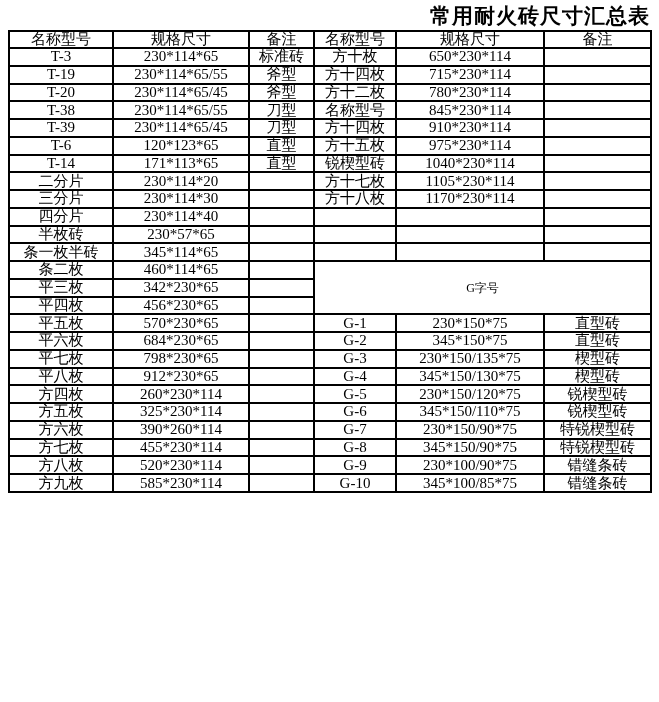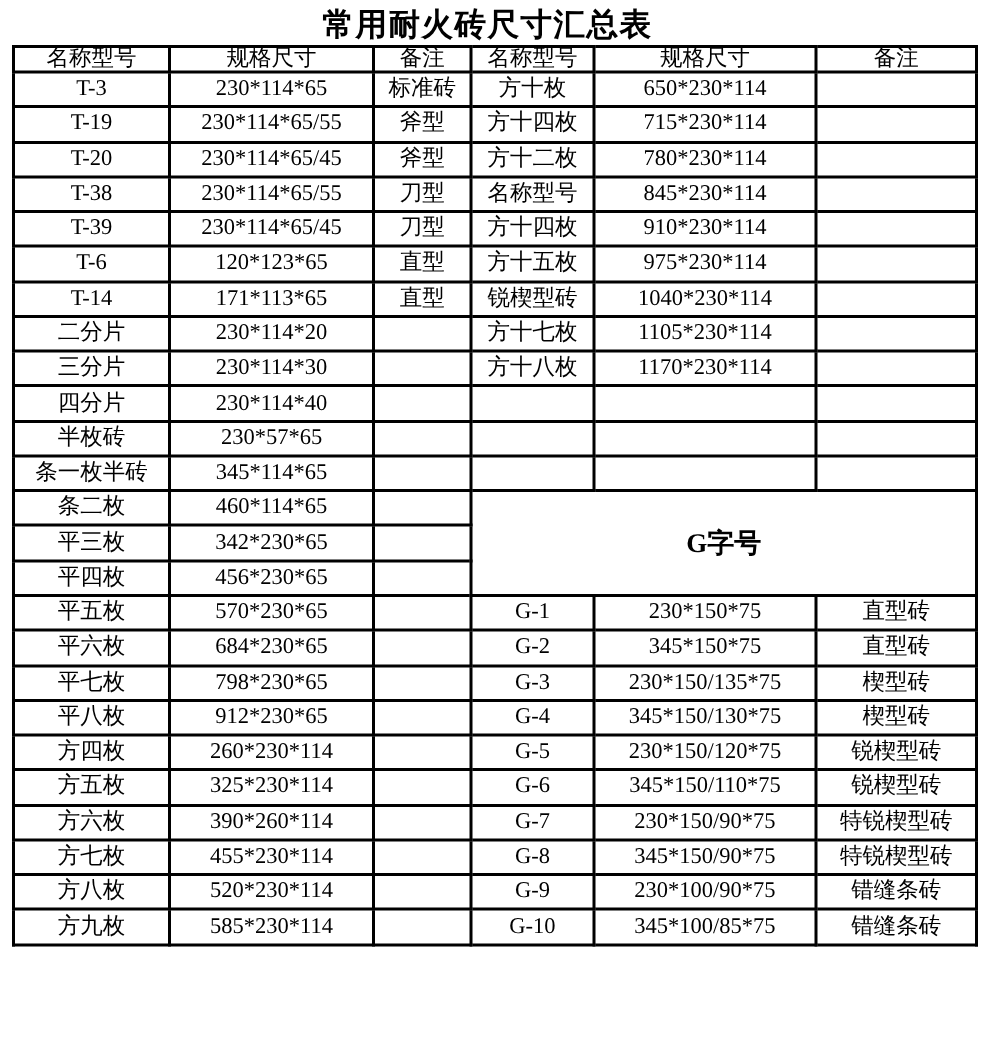--- a/index.html
+++ b/index.html
@@ -10,50 +10,50 @@
     position: relative;
     overflow: hidden;
     font-family: "Liberation Serif", "DejaVu Serif", serif;
     color: #000000;
   }
   .page-title {
     position: absolute;
     top: 3px;
     left: 0;
     width: 650px;
-    text-align: center;
+    text-align: right;
     font-size: 21px;
     font-weight: bold;
     letter-spacing: 1px;
     line-height: 26px;
   }
   table.brick-table {
     position: absolute;
     top: 30px;
     left: 8px;
     width: 642px;
-    height: 601px;
+    height: 463px;
     border-collapse: collapse;
     table-layout: fixed;
   }
   table.brick-table th,
   table.brick-table td {
     border: 2px solid #000000;
     text-align: center;
     vertical-align: middle;
     font-size: 15px;
     font-weight: normal;
     white-space: nowrap;
     overflow: hidden;
     padding: 0;
     line-height: 1;
   }
   table.brick-table td.merged {
-    font-weight: bold;
-    font-size: 18px;
+    font-weight: normal;
+    font-size: 12px;
   }
 </style>
 </head>
 <body>
 
 <div class="page-title">常用耐火砖尺寸汇总表</div>
 
 <table class="brick-table">
   <colgroup>
     <col style="width:104px">

